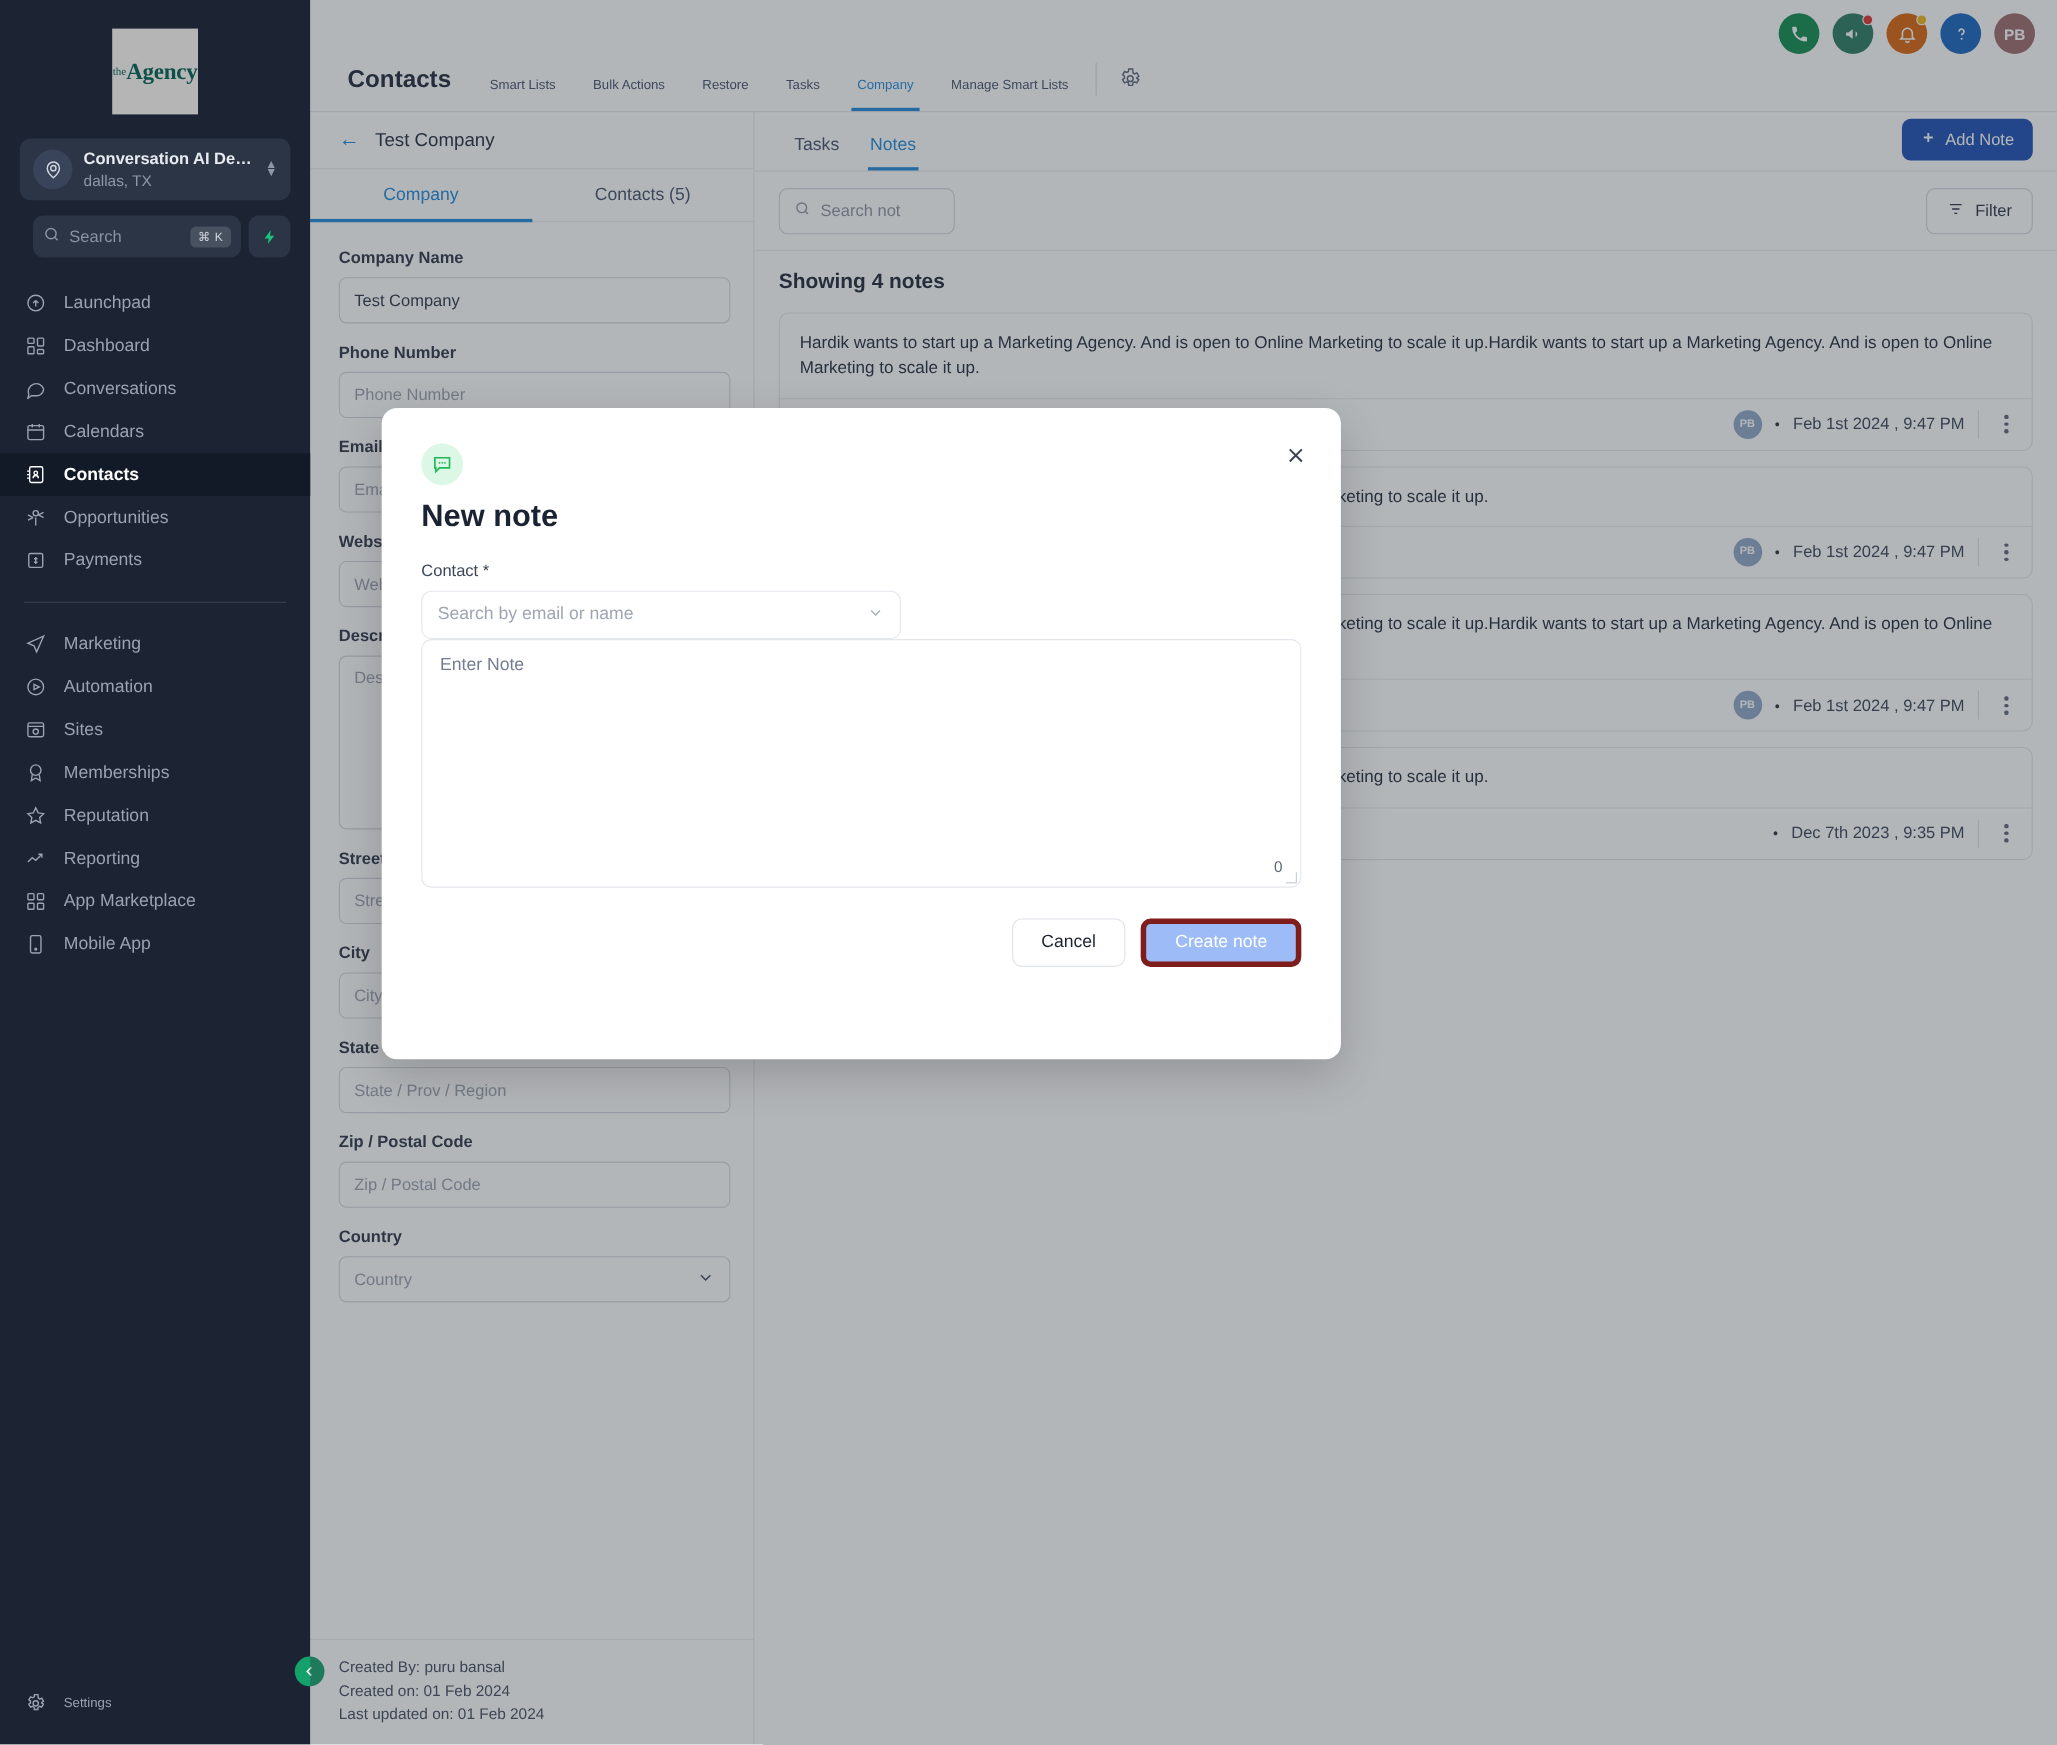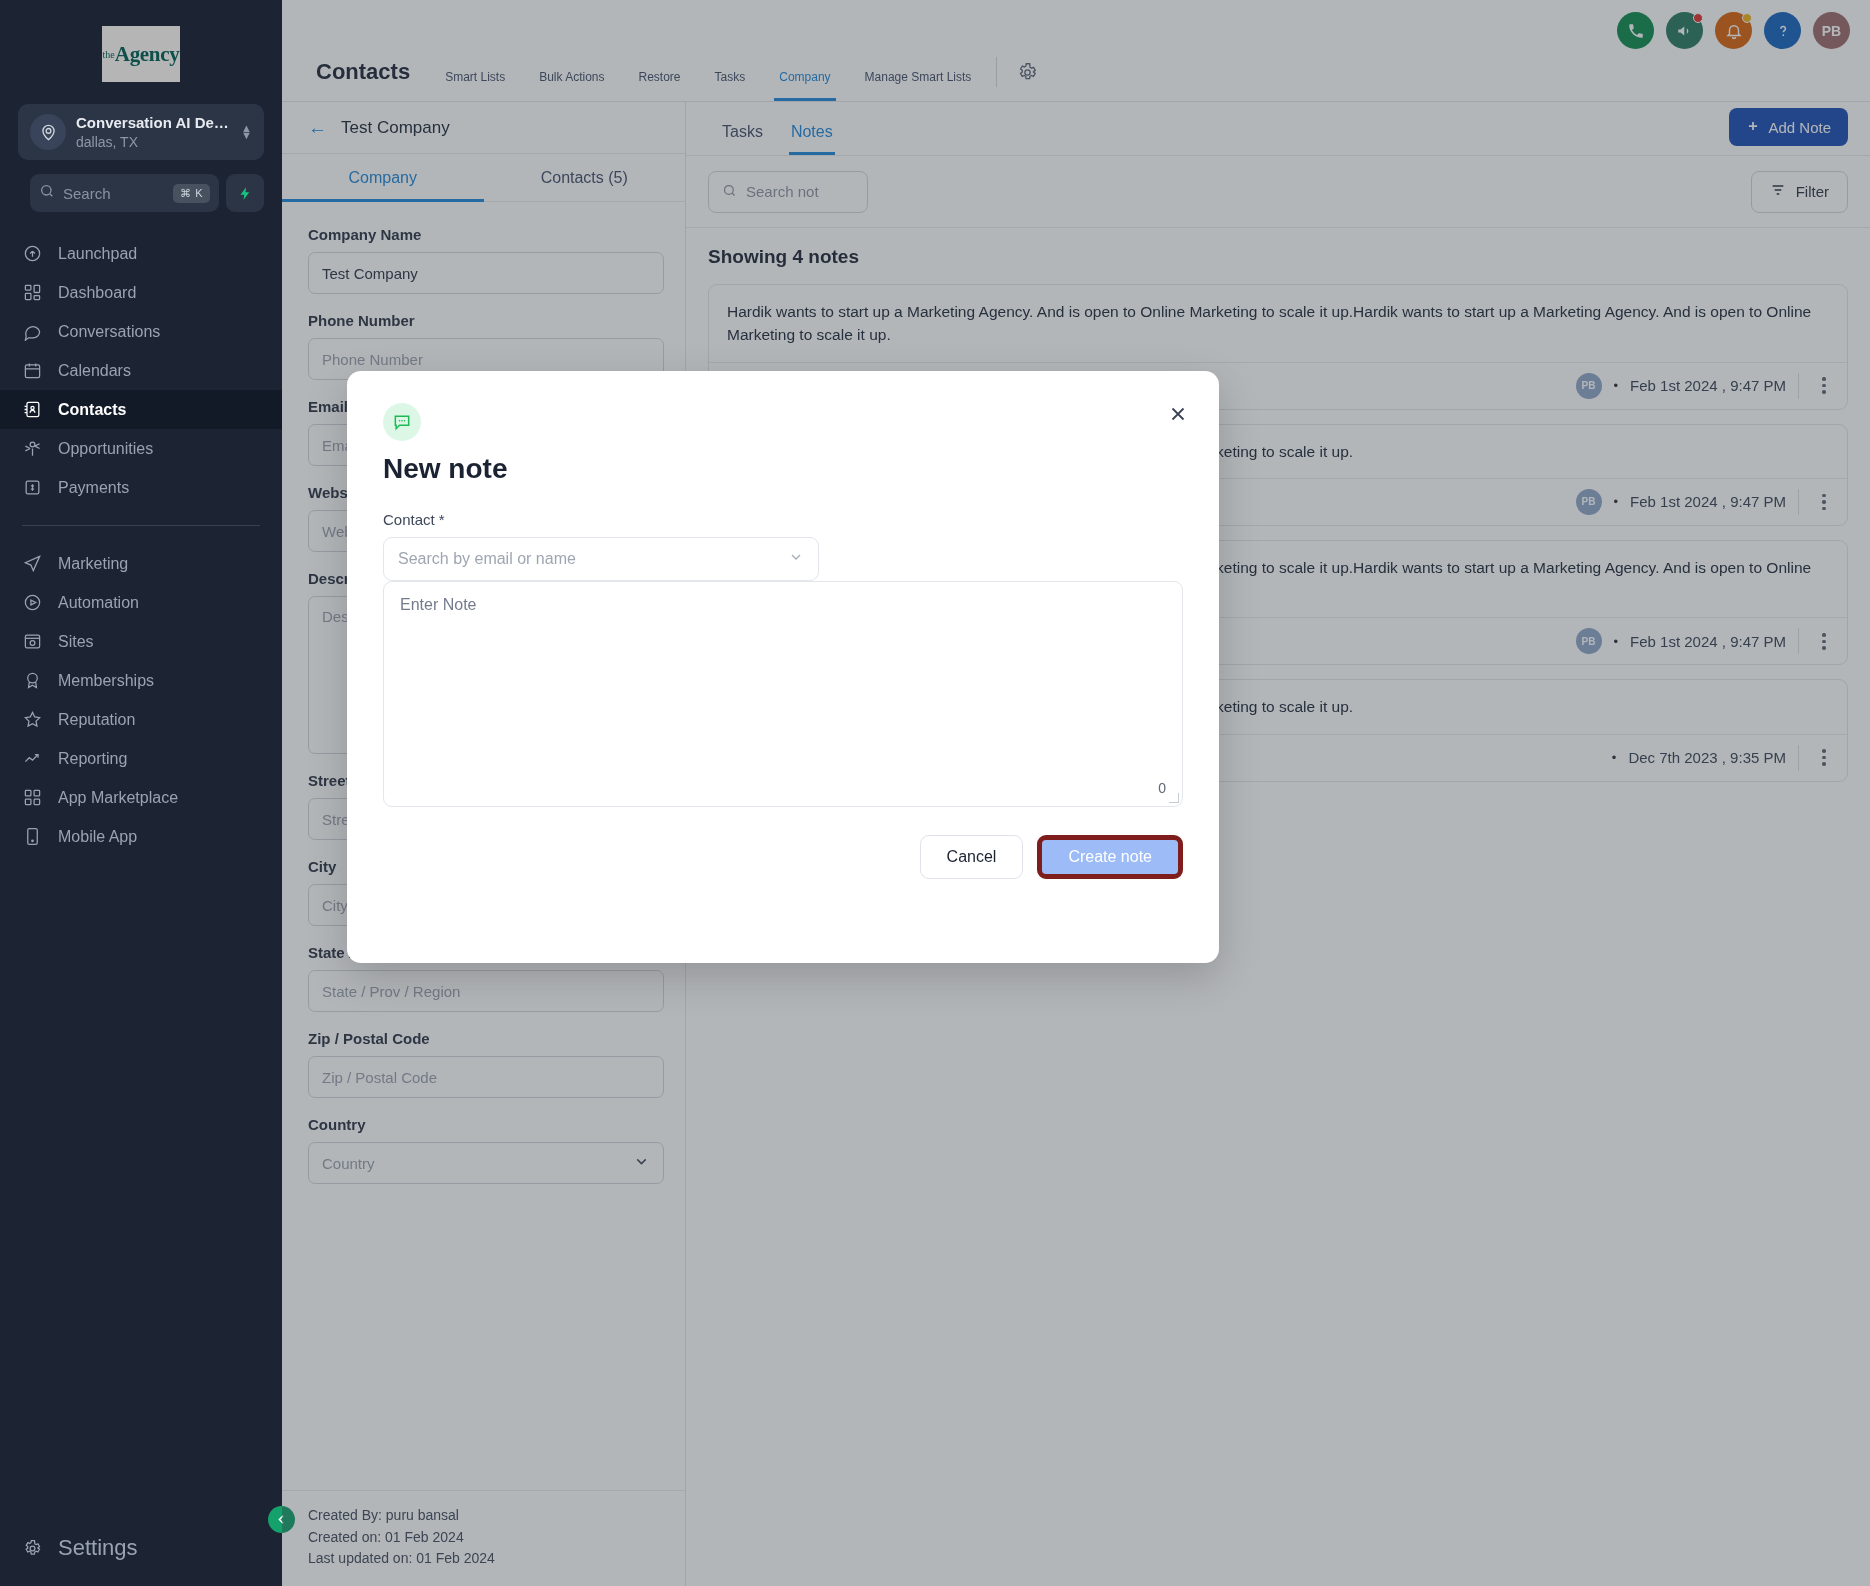--- a/index.html
+++ b/index.html
@@ -18,21 +18,21 @@
     background: #1c2434;
     color: #9aa3b2;
     display: flex;
     flex-direction: column;
     position: relative;
     z-index: 5;
     padding-top: 14px;
   }
   .logo-wrap { display:flex; justify-content:center; padding: 12px 0 18px; }
   .logo-box {
-    width: 78px; height: 56px; background: #b5b5b5;
+    width: 78px; height: 78px; background: #b5b5b5;
     display:flex; align-items:center; justify-content:center;
     color:#0e4f4a; font-family:"Liberation Serif", serif;
   }
   .logo-box .logo-the { font-size: 10px; vertical-align: super; }
   .logo-box .logo-main { font-size: 21px; font-weight: bold; letter-spacing:-.3px; }
 
   .account-chip {
     margin: 4px 18px 0;
     background: #2b3546;
     border-radius: 10px;
@@ -76,21 +76,21 @@
     color: #9aa3b2; font-size: 16px; cursor: pointer;
   }
   .nav-item.active { background: #131a27; color: #ffffff; font-weight: 600; }
   .nav-icon { width: 20px; height: 20px; flex: 0 0 20px; display:flex; align-items:center; justify-content:center; }
   .nav-icon svg { display:block; }
   .nav-sep { height:1px; background:#39414f; margin: 18px 22px; }
 
   .settings-row {
     display:flex; align-items:center; gap:16px;
     padding: 0 22px; height: 44px; margin-bottom: 16px;
-    color:#9aa3b2; font-size:22px; cursor:pointer;
+    color:#9aa3b2; font-size:12px; cursor:pointer;
   }
   .collapse-btn {
     position:absolute; left: 268px; bottom: 53px;
     width: 27px; height: 27px; border-radius: 50%;
     background:#15a16b; display:flex; align-items:center; justify-content:center;
     cursor:pointer; z-index: 7;
   }
 
   
   .main {

